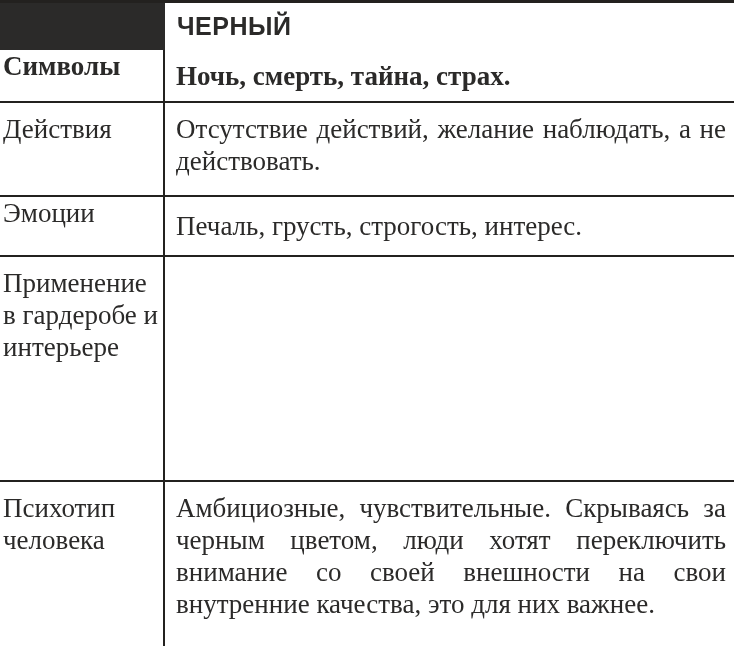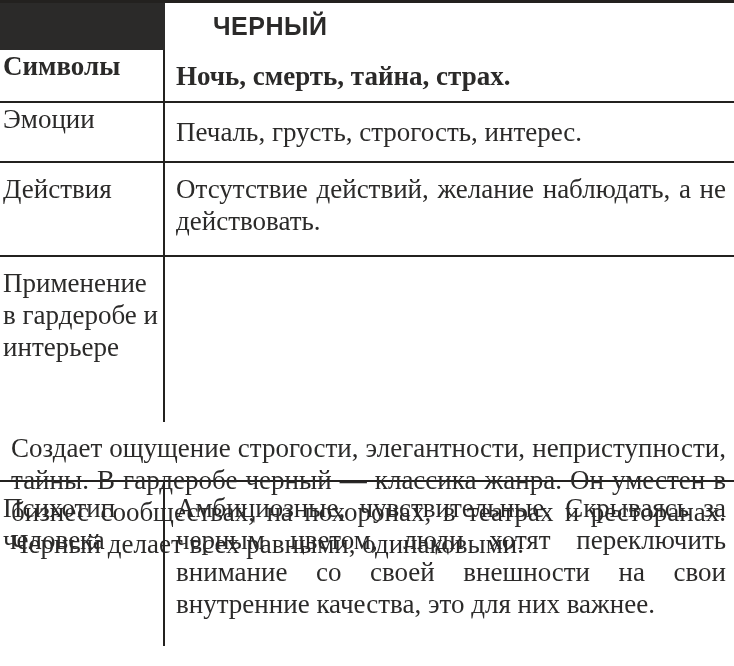--- a/index.html
+++ b/index.html
@@ -42,72 +42,71 @@
     padding: 0 8px 0 11px;
     font-size: 27px;
     line-height: 32px;
   }
   .pad-top .cell-label,
   .pad-top .cell-content { padding-top: 10px; }
 
   .justify .cell-content { text-align: justify; }
 
   
-  #header-row { height: 47px; gap: 36px; }
+  #header-row { height: 47px; }
   #color-swatch {
     box-sizing: border-box;
     flex: 0 0 165px;
     width: 165px;
     align-self: stretch;
   }
   #color-title {
     flex: 1 1 auto;
     padding: 0 8px 0 12px;
     font-family: "Liberation Sans", "DejaVu Sans", sans-serif;
     font-weight: 700;
     font-size: 25px;
     letter-spacing: 0.5px;
     align-self: center;
   }
 
   
   #row-symbols   { height: 53px; font-weight: bold; }
   #row-emotions  { height: 60px; }
   #row-actions   { height: 94px; }
-  #row-wardrobe  { height: 225px; flex-direction: column; }
+  #row-wardrobe  { height: 225px; }
   #row-psychotype{ height: 164px; }
 </style>
 </head>
 <body>
 
 <div id="table-wrap" style="color: rgb(43, 42, 41);">
 
   <div class="row" id="header-row">
     <div id="color-swatch" style="background: rgb(43, 42, 41);"></div>
     <div id="color-title">ЧЕРНЫЙ</div>
   </div>
 
   <div class="row bordered center" id="row-symbols">
     <div class="cell-label">Символы</div>
     <div class="cell-content">Ночь, смерть, тайна, страх.</div>
   </div>
 
+  <div class="row bordered pad-top justify" id="row-actions">
+    <div class="cell-label">Действия</div>
+    <div class="cell-content">Отсутствие действий, желание наблюдать, а не действовать.</div>
+  </div>
+
   <div class="row bordered center" id="row-emotions">
     <div class="cell-label">Эмоции</div>
     <div class="cell-content">Печаль, грусть, строгость, интерес.</div>
   </div>
 
-  <div class="row bordered pad-top justify" id="row-actions">
-    <div class="cell-label">Действия</div>
-    <div class="cell-content">Отсутствие действий, желание наблюдать, а не действовать.</div>
-  </div>
-
   <div class="row bordered pad-top justify" id="row-wardrobe">
     <div class="cell-label">Применение в гардеробе и интерьере</div>
-    <div class="cell-content">Создает ощущение строгости, элегантности, неприступности, тайны. В гардеробе черный — классика жанра. Он уместен в бизнес сообществах, на похоронах, в театрах и ресторанах. Черный делает всех равными, одинаковыми.</div>
   </div>
 
   <div class="row pad-top justify" id="row-psychotype">
     <div class="cell-label">Психотип человека</div>
     <div class="cell-content">Амбициозные, чувствительные. Скрываясь за черным цветом, люди хотят переключить внимание со своей внешности на свои внутренние качества, это для них важнее.</div>
   </div>
 
 </div>
 
 </body></html>

